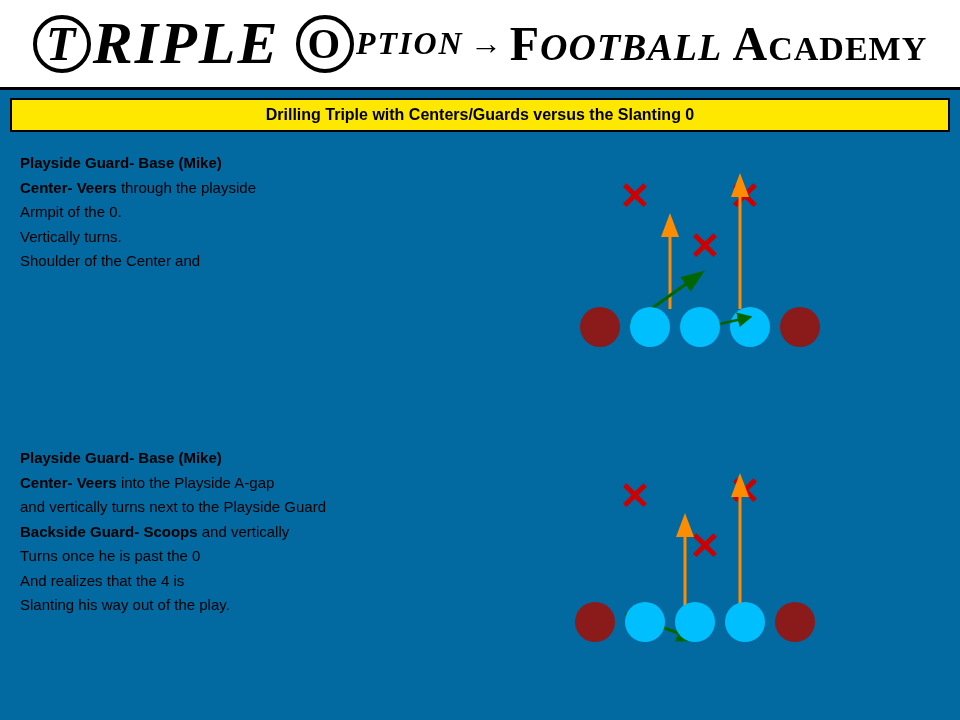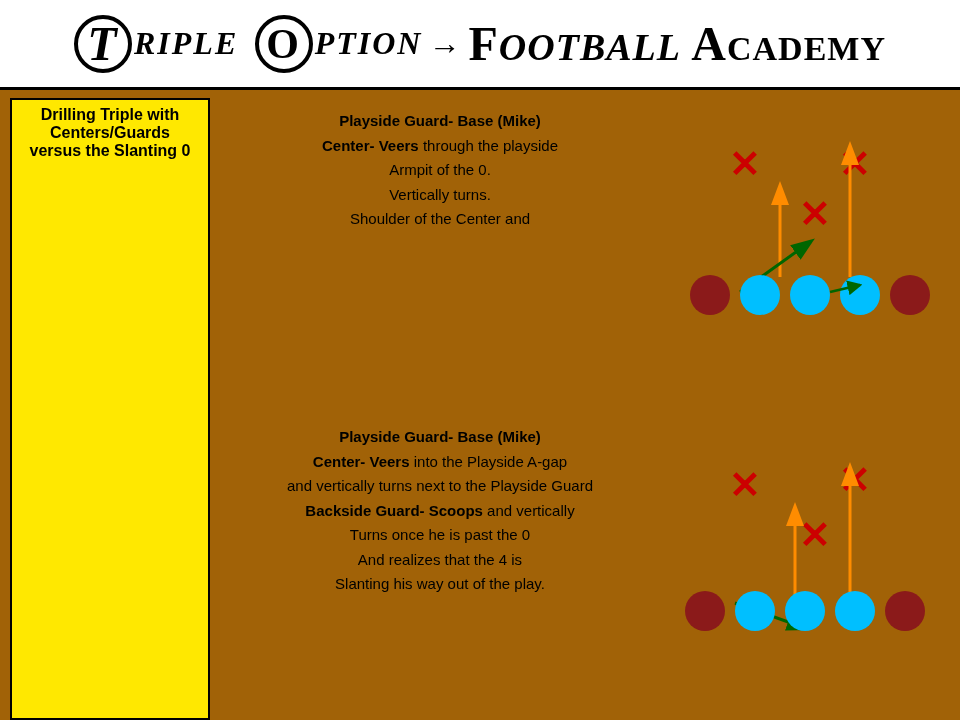--- a/index.html
+++ b/index.html
@@ -39,26 +39,26 @@
       height: 58px;
       border: 4px solid #000;
       border-radius: 50%;
       margin-right: 2px;
       font-size: 48px;
       font-style: italic;
     }
 
     
     #content {
-      background: #a16207;
+      background: #0369a1;
       padding: 0;
       flex: 1;
       height: calc(720px - 90px);
       display: flex;
-      flex-direction: row;
+      flex-direction: column;
     }
 
     
     #title-bar {
       background: #FFE800;
       border: 2px solid #000;
       margin: 8px 10px 0 10px;
       padding: 6px 14px;
       text-align: center;
     }
@@ -90,21 +90,20 @@
 
     .text-col {
       flex: 0 0 420px;
       padding: 10px 10px 10px 10px;
       font-size: 15px;
       color: #000;
       line-height: 1.5;
     }
     .text-col p {
       margin-bottom: 2px;
-      text-align: center;
     }
     .text-col .bold {
       font-weight: bold;
     }
 
     .diagram-col {
       flex: 1;
       position: relative;
       display: flex;
       align-items: center;
@@ -118,21 +117,21 @@
     }
 
     
   </style>
 </head>
 <body>
 
 <div id="header">
   <div id="header-logo">
     <span class="logo-circle" style="font-style:italic; font-family: 'Times New Roman', serif;">T</span>
-    <span style="font-style:italic; font-family:'Times New Roman',serif; font-size:32px;">RIPLE</span>
+    <span style="font-style:italic; font-family:'Times New Roman',serif; font-size:60px;">RIPLE</span>
     &nbsp;
     <span class="logo-circle" style="font-family:'Times New Roman',serif; font-weight:900; font-size:42px; font-style:normal;">O</span>
     <span style="font-style:italic; font-family:'Times New Roman',serif; font-size:32px;">PTION</span>
     <span style="font-size:32px; margin:0 6px;">→</span>
     <span style="font-family:'Times New Roman',serif; font-size:48px; font-weight:900; font-style:normal; letter-spacing:1px;">F<span style="font-size:38px;font-style:italic;">OOTBALL</span> A<span style="font-size:34px;">CADEMY</span></span>
   </div>
 </div>
 
 <div id="content">
 

